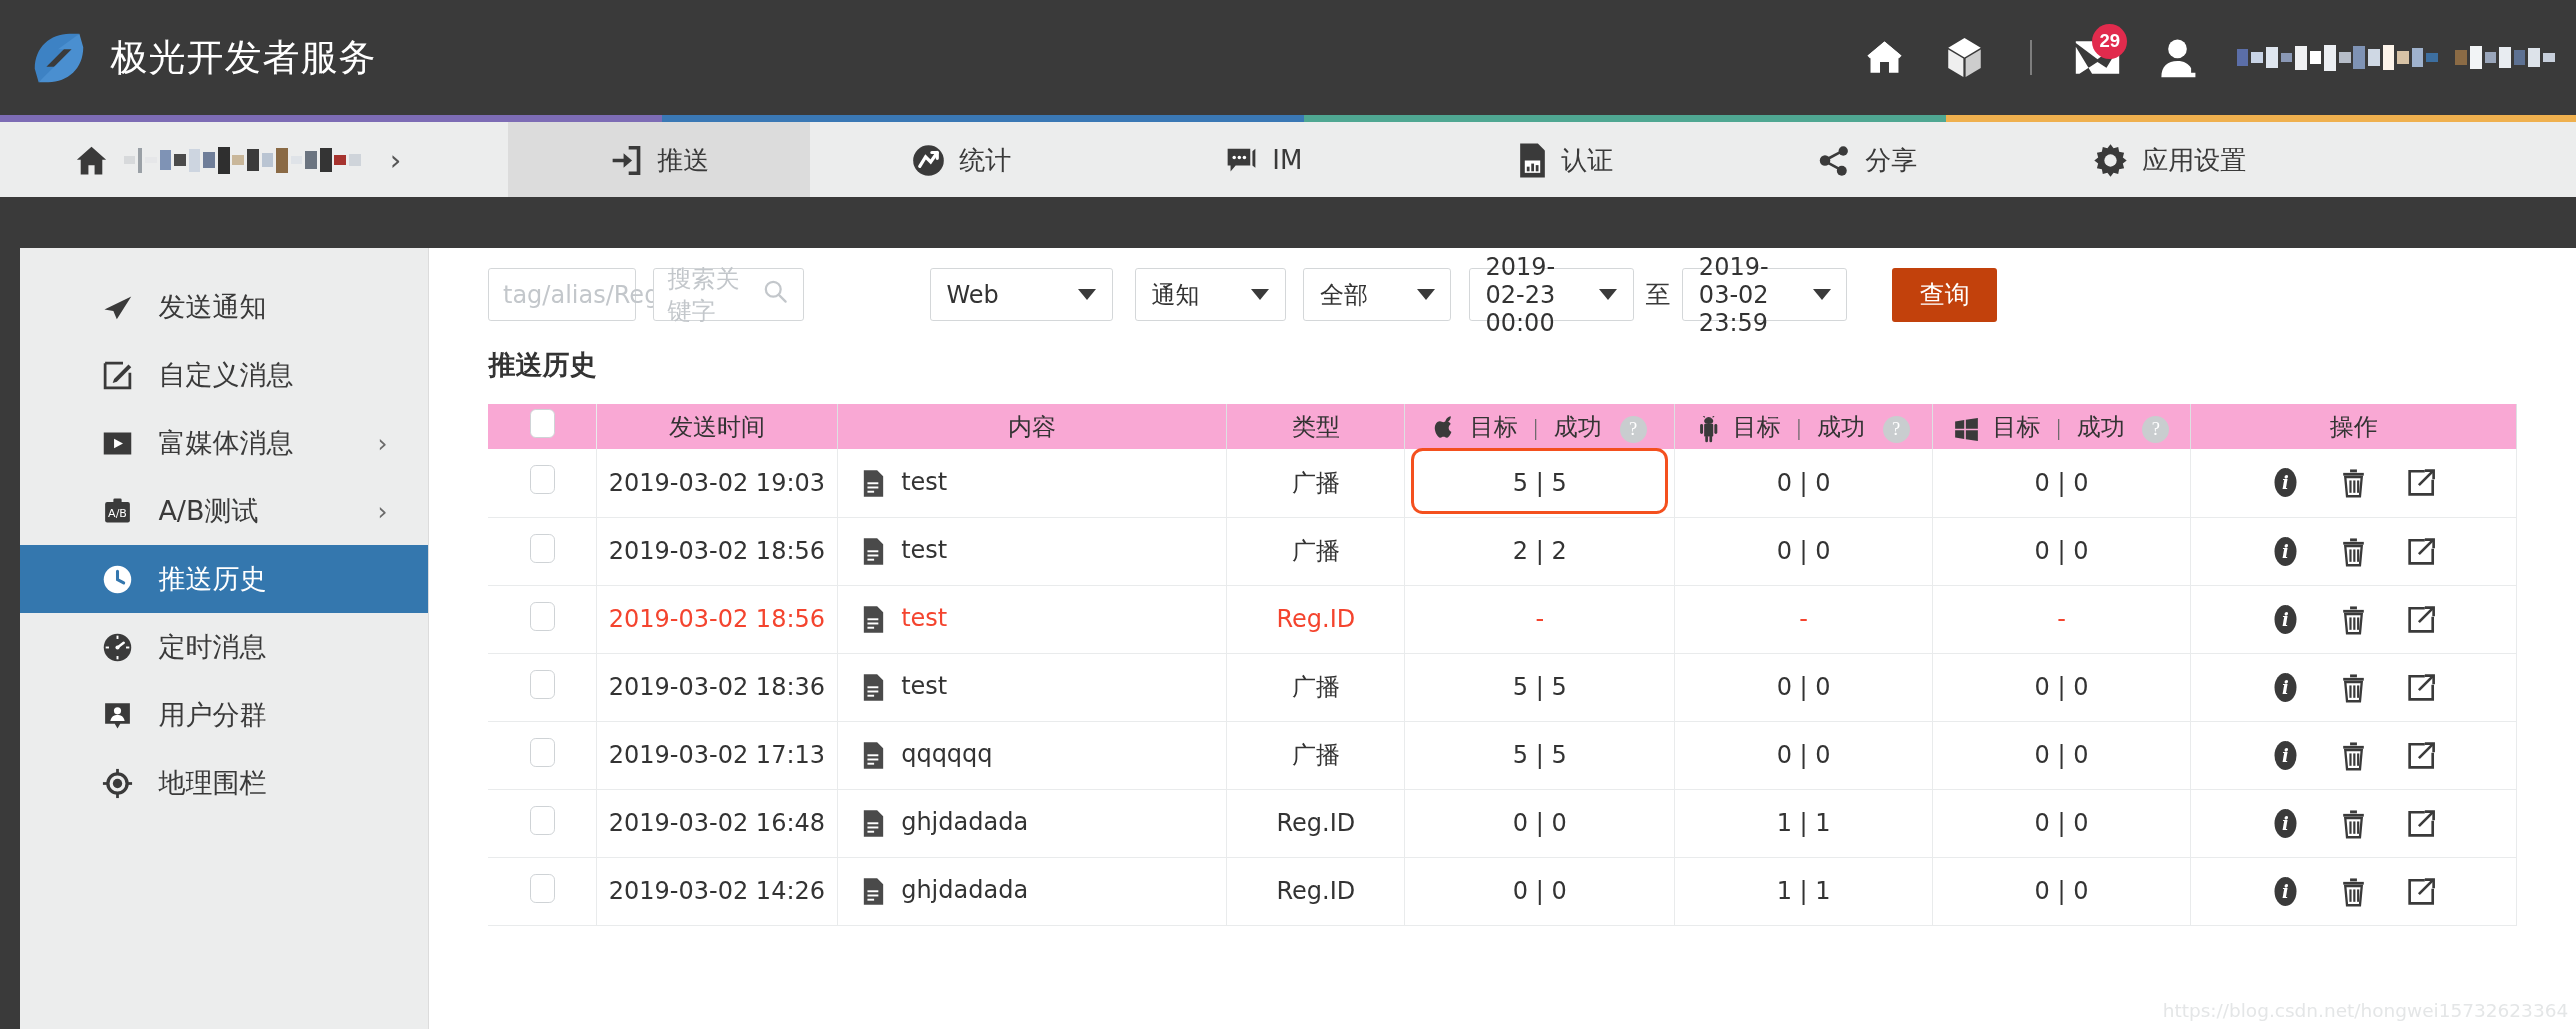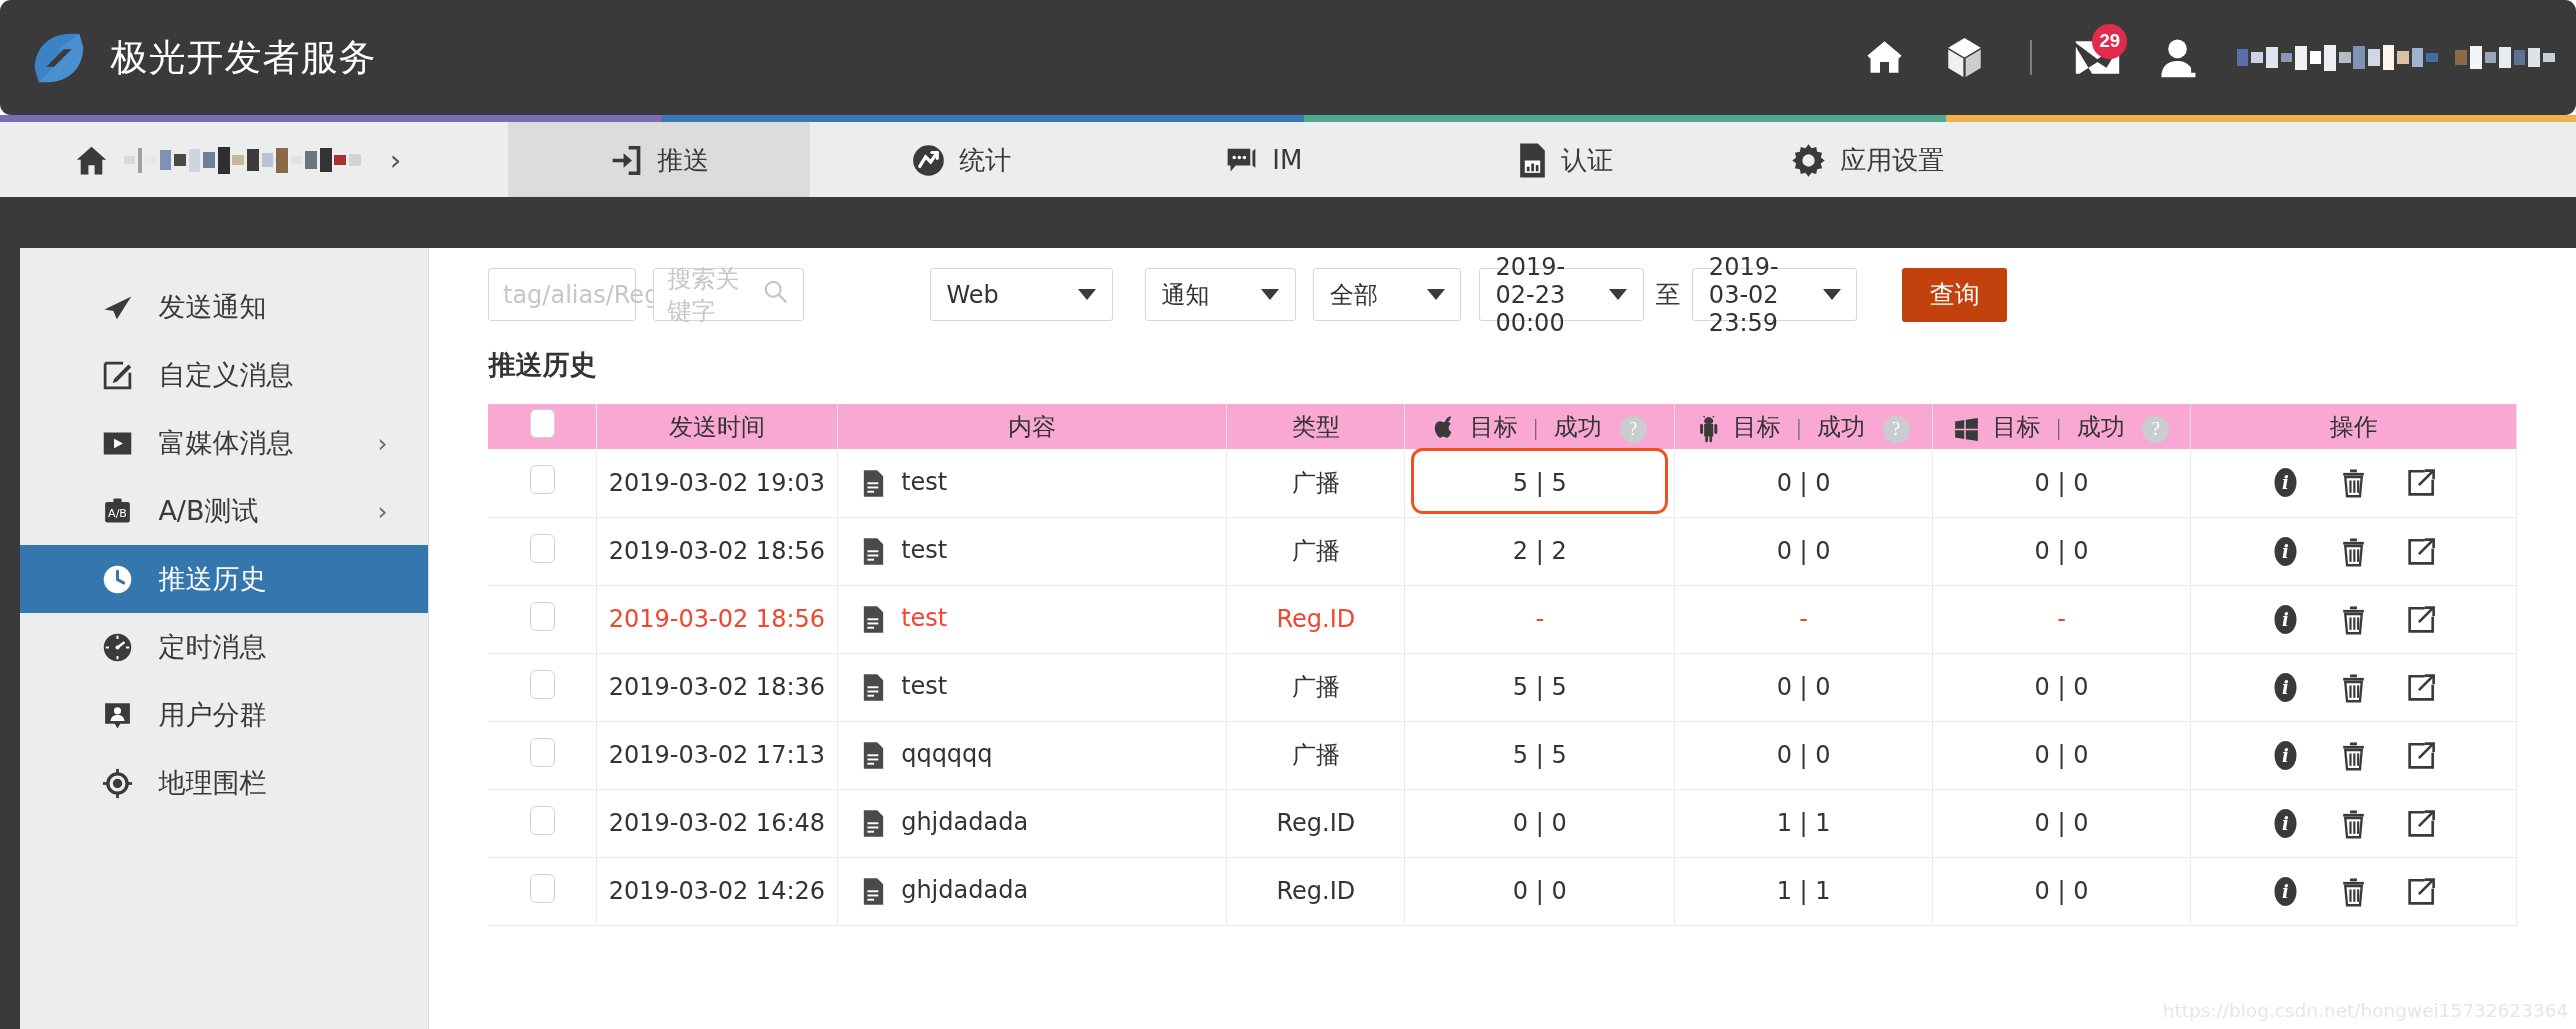--- a/index.html
+++ b/index.html
@@ -6,21 +6,21 @@
   html, body {
     width: 2576px; height: 1029px;
     font-family: "Liberation Sans", "DejaVu Sans", sans-serif;
     background: #ffffff; overflow: hidden;
   }
   #app { position: relative; width: 2576px; height: 1029px; background:#fff; }
 
   
   .topbar {
     position: absolute; left:0; top:0; width:2576px; height:115px;
-    background:#3a3a3a; display:flex; align-items:center;border-radius:11px;
+    background:#3a3a3a; display:flex; align-items:center;
   }
   .brand { display:flex; align-items:center; margin-left:27px; }
   .brand-logo { width:64px; height:64px; position:relative; }
   .brand-title {
     color:#ffffff; font-size:37px; margin-left:19.5px; letter-spacing:1px;
     font-family:"DejaVu Sans","Liberation Sans",sans-serif; font-weight:400;
   }
   .top-right { margin-left:auto; display:flex; align-items:center; margin-right:21.4px; gap:16px; }
   .top-icon { width:64px; height:64px; display:flex; align-items:center; justify-content:center; position:relative; }
   .top-div { width:1.9px; height:35px; background:#7e7e7e; margin:0 17.5px; }
@@ -282,20 +282,31 @@
           <path d="M2 1 L13.5 1 L18 5.5 L18 23 L2 23 Z"></path>
           <rect x="5" y="12" width="10" height="8" fill="#ffffff"></rect>
           <rect x="6.3" y="16" width="1.8" height="3" fill="#3a3a3a"></rect>
           <rect x="9.2" y="14" width="1.8" height="5" fill="#3a3a3a"></rect>
           <rect x="12.1" y="15" width="1.8" height="4" fill="#3a3a3a"></rect>
         </svg>
       </span>
       <span>认证</span>
     </div>
 
+    <div class="navtab w">
+      <span class="navico">
+        <svg width="35" height="35" viewBox="0 0 24 24" fill="#3a3a3a">
+          <circle cx="18" cy="5.5" r="3.2"></circle>
+          <circle cx="5.5" cy="12" r="3.6"></circle>
+          <circle cx="17" cy="19" r="3.4"></circle>
+          <path d="M7.5 10.8 L16 6.3 M7.6 13.6 L15.2 17.8" stroke="#3a3a3a" stroke-width="1.8"></path>
+        </svg>
+      </span>
+      <span>分享</span>
+    </div>
 
     <div class="navtab w">
       <span class="navico">
         <svg width="37" height="37" viewBox="0 0 24 24" fill="#3a3a3a">
           <path d="M12 1.5 L14 4 L17 3.2 L17.6 6.3 L20.8 7 L20 10 L22.5 12 L20 14 L20.8 17 L17.6 17.7 L17 20.8 L14 20 L12 22.5 L10 20 L7 20.8 L6.4 17.7 L3.2 17 L4 14 L1.5 12 L4 10 L3.2 7 L6.4 6.3 L7 3.2 L10 4 Z"></path>
           <circle cx="12" cy="12" r="4" fill="#eceded"></circle>
         </svg>
       </span>
       <span>应用设置</span>
     </div>
@@ -410,21 +421,21 @@
                 <circle cx="10" cy="10" r="6.6"></circle>
                   <path d="M15 15 L21 21" stroke-linecap="round"></path>
               </svg>
             </span>
           </div>
 
           <div class="selbox" style="width:183px;margin-left:126px;">
             <span>Web</span>
             <span class="caret"></span>
           </div>
-          <div class="selbox" style="width:151px;margin-left:32px;">
+          <div class="selbox" style="width:151px;margin-left:22px;">
             <span>通知</span>
             <span class="caret"></span>
           </div>
           <div class="selbox" style="width:148px;margin-left:17.5px;">
             <span>全部</span>
             <span class="caret"></span>
           </div>
           <div class="selbox datebox" style="margin-left:17.5px;">
             <span>2019-02-23 00:00</span>
             <span class="caret"></span>

